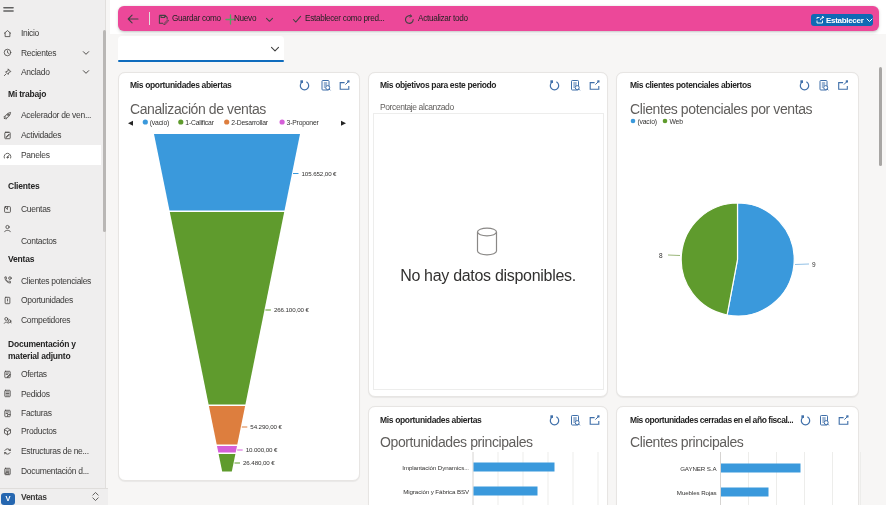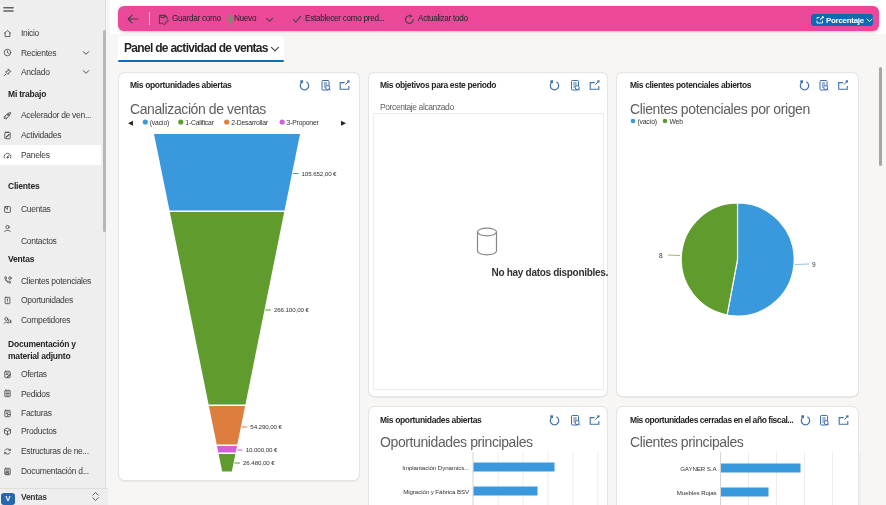--- a/index.html
+++ b/index.html
@@ -16,21 +16,21 @@
 #vbadge{position:absolute;left:1px;top:493px;width:14px;height:12px;background:#2667b0;border-radius:3px;color:#fff;font-size:7.5px;font-weight:bold;text-align:center;line-height:12px}
 #cmdbar{position:absolute;left:118px;top:6px;width:761px;height:25px;background:#ec4899;border-radius:6px;box-shadow:0 0.6px 1.8px rgba(0,0,0,.11),0 1.2px 3.6px rgba(0,0,0,.11);z-index:4}
 .cmdtxt{position:absolute;top:8px;font-size:8.2px;color:#242424;white-space:nowrap;letter-spacing:-0.3px}
 #titlepill{position:absolute;left:118px;top:36px;width:166px;height:26px;background:#fff;border-radius:4px 4px 2px 2px;z-index:3}
 #titleunder{position:absolute;left:118px;top:59.5px;width:166px;height:2.5px;background:#0f6cbd;border-radius:2px;z-index:4}
 #titletxt{position:absolute;left:124px;top:41px;font-size:12px;font-weight:bold;color:#242424;letter-spacing:-0.7px;z-index:4}
 .card{position:absolute;background:#fff;border:1px solid #e7e5e3;border-radius:7px;box-shadow:0 0.3px 0.9px rgba(0,0,0,.06);z-index:1}
 .ctitle{position:absolute;font-size:8.5px;font-weight:bold;color:#242424;white-space:nowrap;letter-spacing:-0.35px;z-index:2}
 .csub{position:absolute;font-size:14px;color:#605e5c;white-space:nowrap;letter-spacing:-0.4px;z-index:2}
 .csub2{position:absolute;font-size:8.5px;color:#605e5c;white-space:nowrap;letter-spacing:-0.4px;z-index:2}
-#nodata{position:absolute;left:368px;top:267px;width:240px;text-align:right;font-size:10px;font-weight:bold;letter-spacing:-0.3px;color:#323130;z-index:2}
+#nodata{position:absolute;left:368px;top:267px;width:240px;text-align:center;font-size:16px;font-weight:normal;letter-spacing:-0.3px;color:#323130;z-index:2}
 #gsvg{position:absolute;left:0;top:0;width:886px;height:505px;z-index:3}
 #contscroll{position:absolute;left:879px;top:67px;width:3px;height:99px;background:#a8a6a4;border-radius:2px;z-index:6}
 </style></head><body>
 <div id="app">
 <div id="topstrip"></div>
 <div id="nav">
       <div id="navsel"></div>
       <svg style="position:absolute;left:3px;top:5px" width="11" height="10" viewBox="0 0 12 10">
         <path d="M1 2.5 H11 M1 6 H11" stroke="#616161" stroke-width="1.7" stroke-linecap="round"></path>
       </svg>
@@ -173,44 +173,43 @@
       <svg style="position:absolute;left:286px;top:8px" width="11" height="11" viewBox="0 0 12 12">
         <path d="M10 6 A4.2 4.2 0 1 1 7.9 2.4" stroke="#424242" stroke-width="1.2" fill="none" stroke-linecap="round"></path>
         <path d="M7.3 0.9 L8.2 2.6 L6.4 3.4" stroke="#424242" stroke-width="1" fill="none" stroke-linecap="round" stroke-linejoin="round"></path>
       </svg>
       <div class="cmdtxt" style="left:300px">Actualizar todo</div>
       <div style="position:absolute;left:693px;top:7.5px;width:62px;height:12.5px;background:#0e6ab4;border-radius:3px"></div>
       <svg style="position:absolute;left:698px;top:10px" width="9" height="8" viewBox="0 0 9 8">
         <path d="M1 4.5 V7 H6.5 V4.5 M3.5 1.5 H1 V3" stroke="#fff" stroke-width="0.9" fill="none" stroke-linejoin="round"></path>
         <path d="M4.5 3.8 C4.7 2.3 5.7 1.3 7.5 1.3 M7.5 1.3 L6.2 0.3 M7.5 1.3 L6.2 2.4" stroke="#fff" stroke-width="0.9" fill="none" stroke-linecap="round" stroke-linejoin="round"></path>
       </svg>
-      <div style="position:absolute;left:708px;top:9.5px;font-size:8px;font-weight:600;color:#fff;letter-spacing:-0.3px">Porcentaje</div>
+      <div style="position:absolute;left:708px;top:9.5px;font-size:8px;font-weight:600;color:#fff;letter-spacing:-0.3px">Establecer</div>
       <svg style="position:absolute;left:748px;top:12px" width="7" height="5" viewBox="0 0 7 5">
         <path d="M1 1 L3.5 3.5 L6 1" stroke="#fff" stroke-width="1" fill="none" stroke-linecap="round" stroke-linejoin="round"></path>
       </svg>
     </div>
 <div id="titlepill"></div>
     <div id="titleunder"></div>
-<div id="titletxt">Panel de actividad de ventas</div>
 <svg style="position:absolute;left:270px;top:46px;z-index:4" width="10" height="7" viewBox="0 0 11 8">
       <path d="M1.5 1.5 L5.5 5.5 L9.5 1.5" stroke="#424242" stroke-width="1.3" fill="none" stroke-linecap="round" stroke-linejoin="round"></path>
     </svg>
 <div class="card" style="left:118px;top:72px;width:242px;height:409px"></div>
 <div class="card" style="left:368px;top:72px;width:240px;height:325px"></div>
 <div class="card" style="left:616px;top:72px;width:243px;height:325px"></div>
 <div class="card" style="left:368px;top:406px;width:240px;height:120px"></div>
 <div class="card" style="left:616px;top:406px;width:243px;height:120px"></div>
 <div class="ctitle" style="left:130px;top:80px">Mis oportunidades abiertas</div>
 <div class="ctitle" style="left:380px;top:80px">Mis objetivos para este periodo</div>
 <div class="ctitle" style="left:630px;top:80px">Mis clientes potenciales abiertos</div>
 <div class="ctitle" style="left:380px;top:415px">Mis oportunidades abiertas</div>
 <div class="ctitle" style="left:630px;top:415px;letter-spacing:-0.45px">Mis oportunidades cerradas en el año fiscal...</div>
 <div class="csub" style="left:130px;top:101px">Canalización de ventas</div>
 <div class="csub2" style="left:380px;top:101.5px">Porcentaje alcanzado</div>
-<div class="csub" style="left:630px;top:101px">Clientes potenciales por origen</div>
+<div class="csub" style="left:630px;top:101px">Clientes potenciales por ventas</div>
 <div class="csub" style="left:380px;top:434px">Oportunidades principales</div>
 <div class="csub" style="left:630px;top:434px">Clientes principales</div>
 <div style="position:absolute;left:372.5px;top:113px;width:231px;height:277px;border:1px solid #ededec;background:#fff;z-index:1"></div>
 <div id="nodata">No hay datos disponibles.</div>
 <svg id="gsvg" viewBox="0 0 886 505">
 <text x="128" y="124.5" font-size="6.5" fill="#242424">◀</text>
 <text x="341" y="124.5" font-size="6.5" fill="#242424">▶</text>
 <circle cx="145.3" cy="122" r="2.6" fill="#3a99dc"></circle>
 <text x="149.8" y="124.5" font-size="6.8" fill="#323130" letter-spacing="-0.2">(vacío)</text>
 <circle cx="180.8" cy="122" r="2.6" fill="#5f9b2d"></circle>

